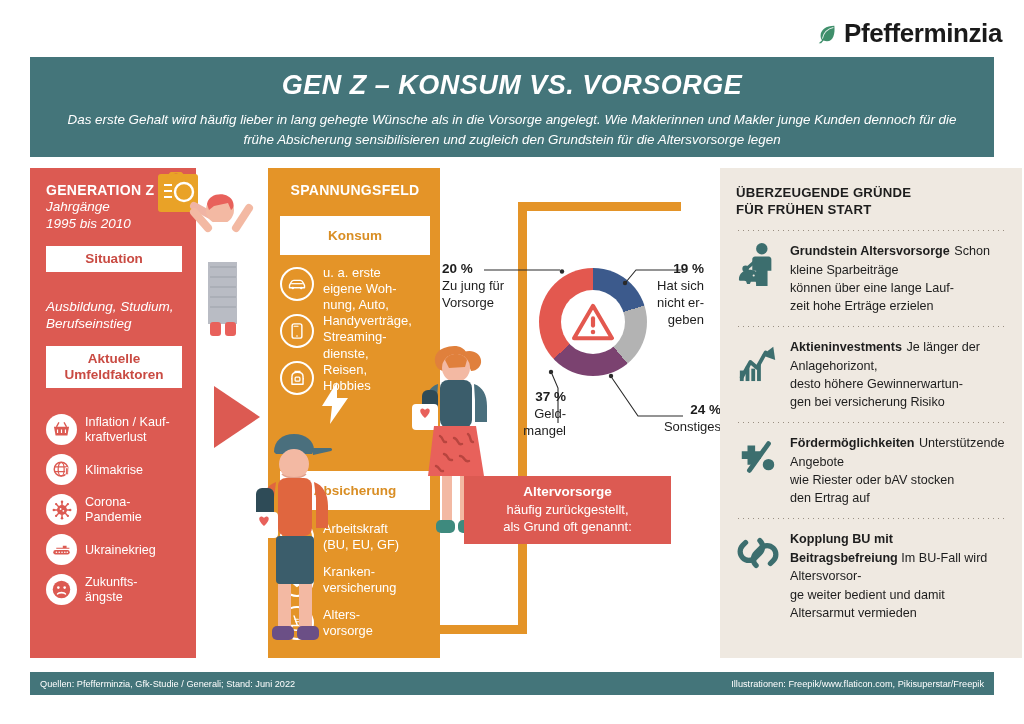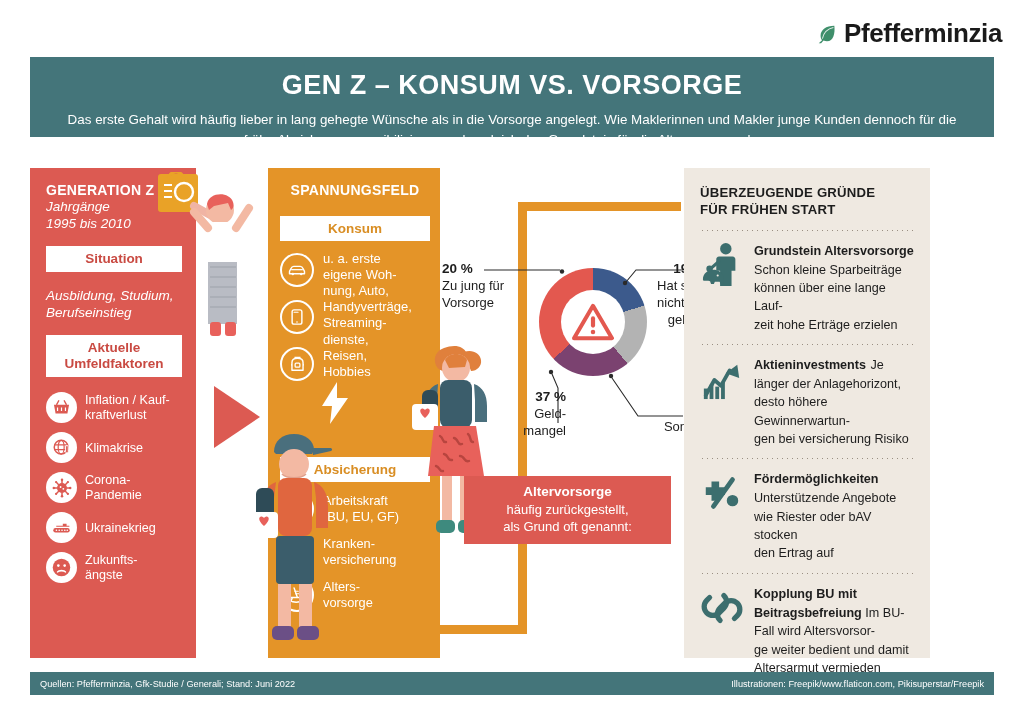--- a/index.html
+++ b/index.html
@@ -18,24 +18,25 @@
   }
   .logo-leaf { width: 22px; height: 24px; }
   .logo-text {
     font-size: 26px; font-weight: bold; color: #1a1a1a;
     letter-spacing: -0.4px;
   }
 
   
   .header {
     position: absolute; left: 30px; top: 57px;
-    width: 964px; height: 80px;
+    width: 964px; height: 100px;
     background: #44757a;
     padding: 12px 26px 10px;
     text-align: center;
+    font-style: italic;
   }
   .header-title {
     color: #ffffff; font-size: 27px; font-weight: bold;
     letter-spacing: 0.5px; line-height: 1.25;
   }
   .header-sub {
     color: #ffffff; font-size: 13.4px; line-height: 1.48;
     margin-top: 7px;
   }
 
@@ -47,21 +48,21 @@
     background: #dc5a52;
     padding: 14px 14px 0 16px;
     color: #ffffff;
   }
   .gen-title { font-size: 14px; font-weight: bold; letter-spacing: .3px; }
   .gen-line { font-size: 13.5px; line-height: 1.28; font-style: italic; }
   .white-pill {
     background:#ffffff; color:#c94a42;
     font-weight: bold; font-size: 13.5px;
     text-align:center; padding: 5px 4px;
-    margin: 13px 0 15px 0; line-height:1.22;
+    margin: 13px 0 26px 0; line-height:1.22;
   }
   .red-item {
     display:flex; align-items:center; gap:8px;
     margin-bottom: 9px;
   }
   .red-ico {
     flex: 0 0 auto; width: 31px; height:31px; border-radius:50%;
     background:#ffffff; display:flex; align-items:center; justify-content:center;
   }
   .red-ico svg { display:block; }
@@ -71,21 +72,21 @@
   .panel-orange {
     position: absolute; left: 268px; top: 168px;
     width: 172px; height: 490px;
     background: #e49428;
     padding: 14px 10px 0 12px;
     color:#ffffff;
   }
   .sp-title { font-size: 14px; font-weight:bold; letter-spacing:.3px; text-align:center; margin-bottom:18px;}
   .or-pill {
     background:#fff; color:#d98e24; font-weight:bold; font-size:13.5px;
-    text-align:center; padding: 5px 4px; margin-bottom: 10px;
+    text-align:center; padding: 12px 4px; margin-bottom: 10px;
   }
   .or-row { display:flex; gap:9px; }
   .or-icons { display:flex; flex-direction:column; gap: 13px; padding-top:2px; }
   .or-ico {
     width: 34px; height:34px; border-radius:50%;
     border: 2.4px solid #ffffff; display:flex;align-items:center;justify-content:center;
   }
   .or-text { font-size: 13px; line-height: 1.24; }
   .or-list { display:flex; flex-direction:column; gap: 9px; }
   .or-litem { display:flex; align-items:center; gap:9px; }
@@ -114,22 +115,22 @@
 
   .altbox {
     position:absolute; left:24px; top:308px; width: 207px;
     background:#dc5a52; color:#ffffff; text-align:center;
     padding: 7px 8px 9px; font-size: 13px; line-height:1.32;
   }
   .altbox b { font-size:13.5px; }
 
   
   .panel-beige {
-    position:absolute; left: 684px; top: 168px;
-    width: 246px; height: 490px;
+    position:absolute; left: 720px; top: 168px;
+    width: 302px; height: 490px;
     background: #efe9e1;
     padding: 16px 14px 0 16px;
   }
   .rt-title { font-size: 13.2px; font-weight:bold; color:#1d1d1d; line-height:1.32; letter-spacing:.2px;}
   .dots {
     height:1px; margin: 11px 0 10px 0;
     background-image: radial-gradient(circle, #9a8f82 1px, transparent 1.1px);
     background-size: 5px 2px; background-repeat: repeat-x;
   }
   .rt-item { display:flex; gap:10px; align-items:flex-start; }

